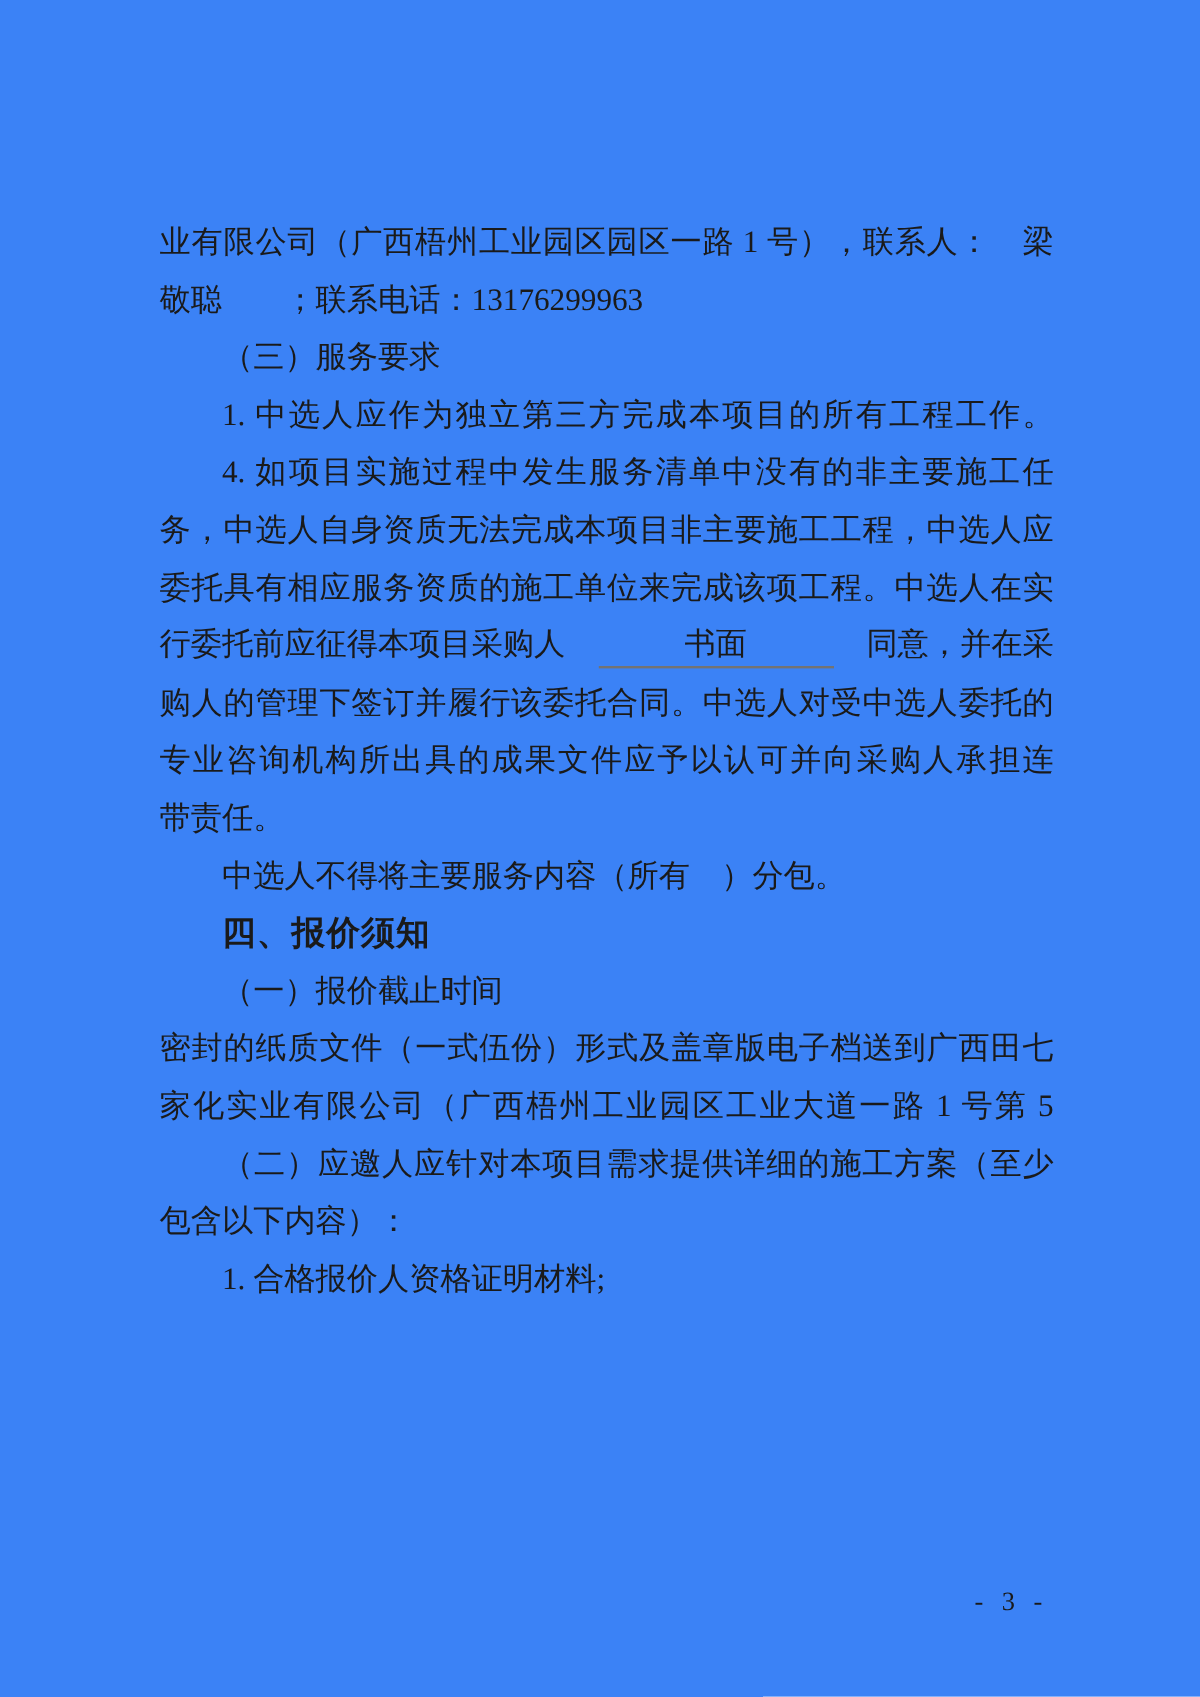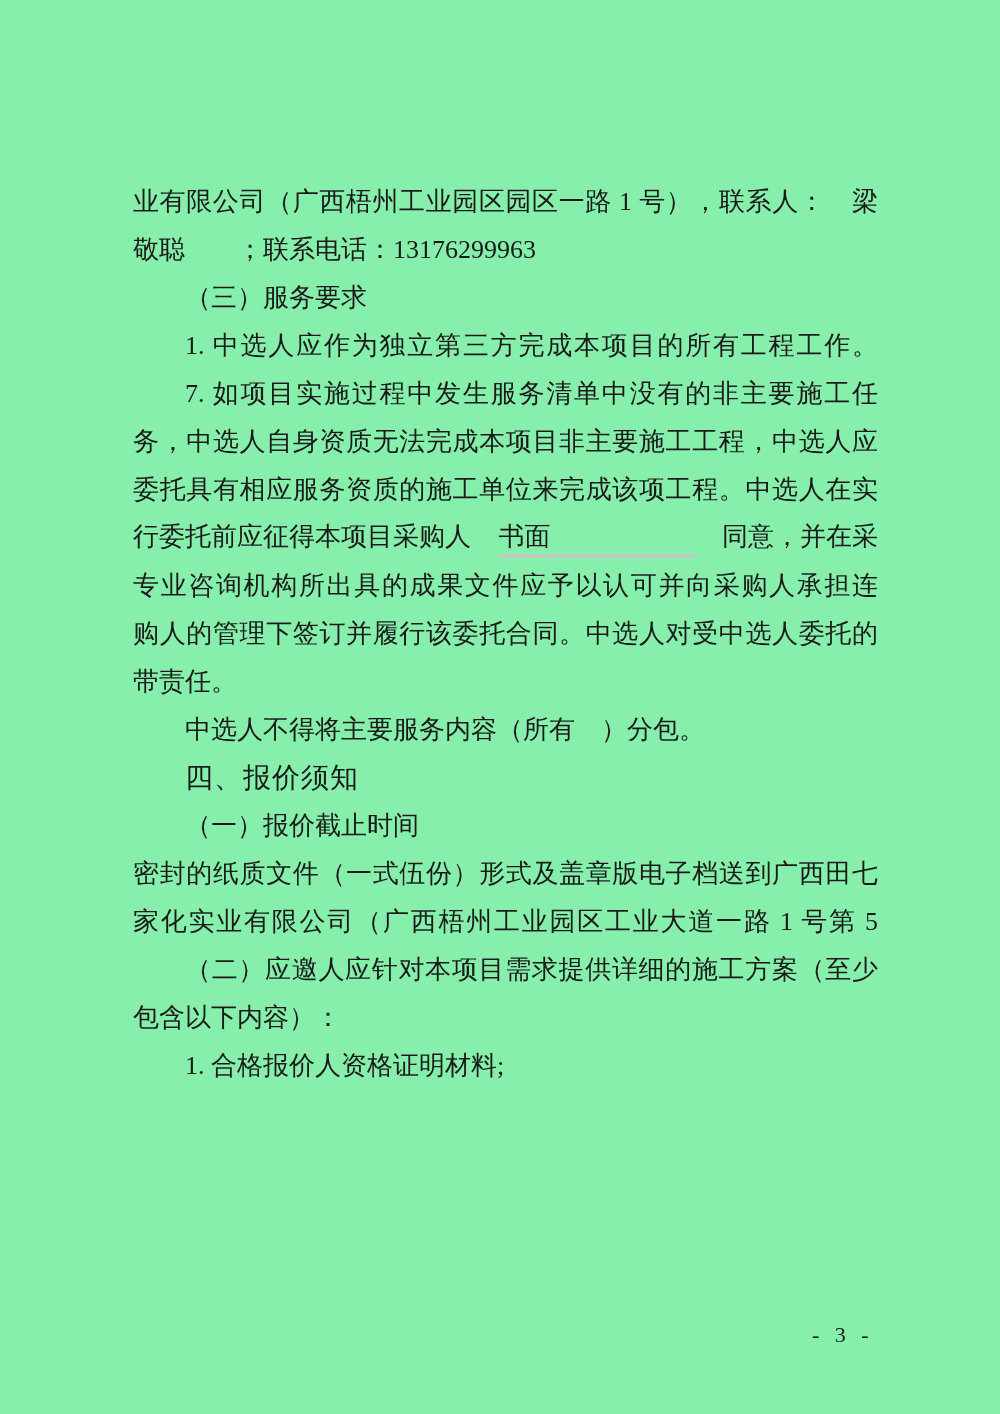--- a/index.html
+++ b/index.html
@@ -4,21 +4,21 @@
 <style>
   html, body {
     margin: 0;
     padding: 0;
     background: #ffffff;
   }
   .page {
     position: relative;
     width: 1000px;
     height: 1414px;
-    background: #86efac;
+    background: #3b82f6;
     color: #1a1a1a;
     font-family: "Liberation Serif", serif;
     overflow: hidden;
   }
   .content {
     position: absolute;
     left: 133px;
     top: 178px;
     width: 745px;
     font-size: 26px;
@@ -30,39 +30,40 @@
   }
   .indent {
     padding-left: 52px;
   }
   .just {
     text-align: justify;
     text-align-last: justify;
   }
   .heading {
     font-family: "Liberation Sans", sans-serif;
-    font-weight: normal;
+    font-weight: bold;
     font-size: 28px;
     letter-spacing: 1px;
   }
   .blankline {
     display: flex;
     justify-content: space-between;
     align-items: flex-start;
     font-family: Liberation Mono, monospace;
   }
   .blankline span {
     line-height: 48px;
     white-space: pre;
   }
   .blank {
     display: block;
     width: 196px;
     height: 41px;
-    border-bottom: 2px solid #f9a8d4;
+    border-bottom: 2px solid #737373;
+    text-align: center;
   }
   .pagenum {
     position: absolute;
     left: 812px;
     top: 1320px;
     font-size: 22px;
     line-height: 30px;
     letter-spacing: 5px;
     font-family: "Liberation Serif", serif;
     color: #1a1a1a;
@@ -70,30 +71,30 @@
 </style>
 </head>
 <body>
 
 <div class="page">
   <div class="content">
     <div class="line just">业有限公司（广西梧州工业园区园区一路 1 号），联系人：　梁</div>
     <div class="line">敬聪　　；联系电话：13176299963</div>
     <div class="line indent">（三）服务要求</div>
     <div class="line indent just">1. 中选人应作为独立第三方完成本项目的所有工程工作。</div>
-    <div class="line indent just">7. 如项目实施过程中发生服务清单中没有的非主要施工任</div>
+    <div class="line indent just">4. 如项目实施过程中发生服务清单中没有的非主要施工任</div>
     <div class="line just">务，中选人自身资质无法完成本项目非主要施工工程，中选人应</div>
     <div class="line just">委托具有相应服务资质的施工单位来完成该项工程。中选人在实</div>
     <div class="line blankline">
       <span>行委托前应征得本项目采购人</span>
       <span class="blank">书面</span>
       <span>同意，并在采</span>
     </div>
+    <div class="line just">购人的管理下签订并履行该委托合同。中选人对受中选人委托的</div>
     <div class="line just">专业咨询机构所出具的成果文件应予以认可并向采购人承担连</div>
-    <div class="line just">购人的管理下签订并履行该委托合同。中选人对受中选人委托的</div>
     <div class="line">带责任。</div>
     <div class="line indent">中选人不得将主要服务内容（所有　）分包。</div>
     <div class="line indent heading">四、报价须知</div>
     <div class="line indent">（一）报价截止时间</div>
     <div class="line just">密封的纸质文件（一式伍份）形式及盖章版电子档送到广西田七</div>
     <div class="line just">家化实业有限公司（广西梧州工业园区工业大道一路 1 号第 5</div>
     <div class="line indent just">（二）应邀人应针对本项目需求提供详细的施工方案（至少</div>
     <div class="line">包含以下内容）：</div>
     <div class="line indent">1. 合格报价人资格证明材料;</div>
   </div>

